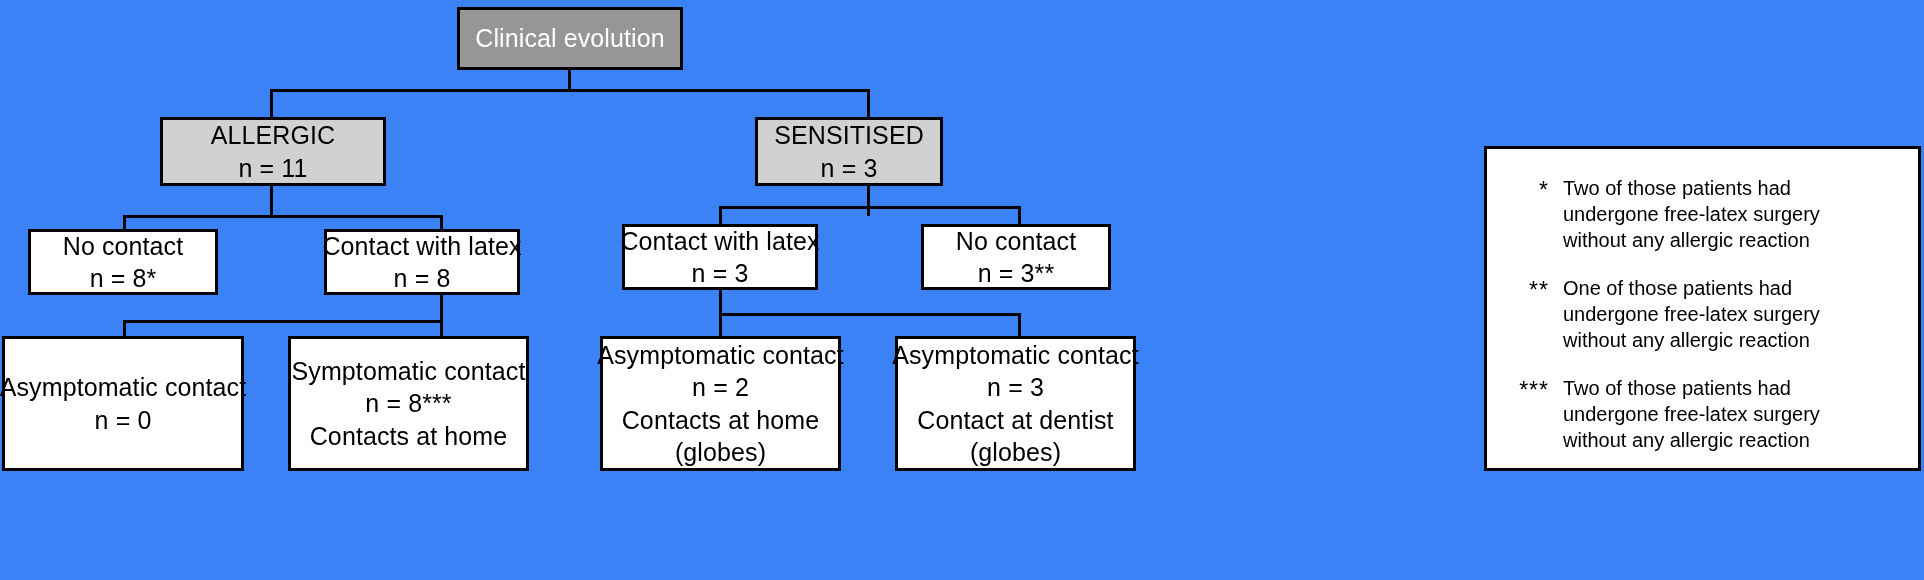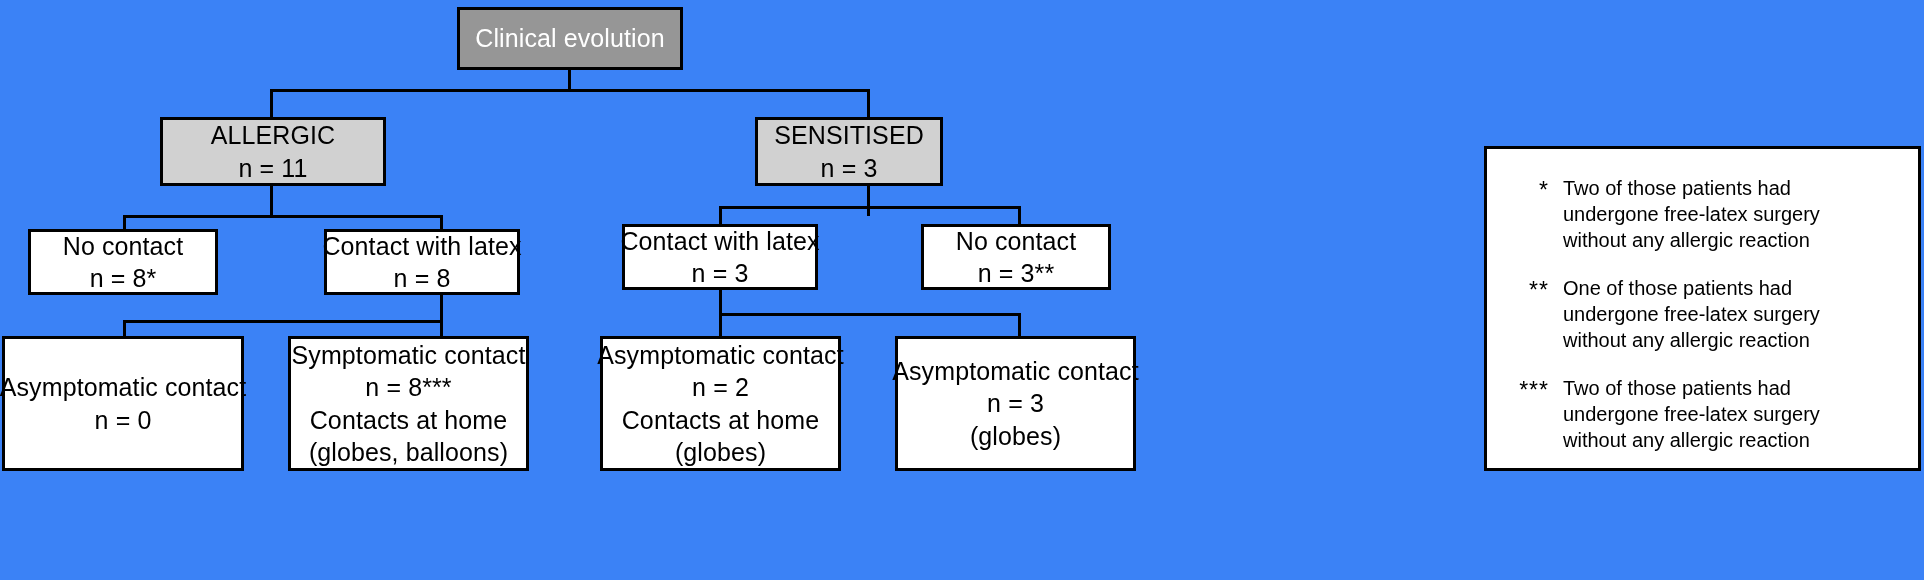--- a/index.html
+++ b/index.html
@@ -148,33 +148,33 @@
 
   <div class="node" style="left:2px; top:336px; width:242px; height:135px;">
     <span class="ln">Asymptomatic contact</span>
     <span class="ln">n = 0</span>
   </div>
 
   <div class="node" style="left:288px; top:336px; width:241px; height:135px;">
     <span class="ln">Symptomatic contact</span>
     <span class="ln">n = 8***</span>
     <span class="ln">Contacts at home</span>
-    <span class="ln">(globes, balloons)</span>
   </div>
 
   <div class="node" style="left:600px; top:336px; width:241px; height:135px;">
     <span class="ln">Asymptomatic contact</span>
     <span class="ln">n = 2</span>
     <span class="ln">Contacts at home</span>
     <span class="ln">(globes)</span>
   </div>
 
   <div class="node" style="left:895px; top:336px; width:241px; height:135px;">
     <span class="ln">Asymptomatic contact</span>
     <span class="ln">n = 3</span>
+    <span class="ln">Contact at dentist</span>
     <span class="ln">(globes)</span>
   </div>
 
   <div id="legend">
     <div class="legend-item">
       <span class="legend-marker">*</span>
       <span class="legend-text">Two of those patients had
 undergone free-latex surgery
 without any allergic reaction</span>
     </div>

